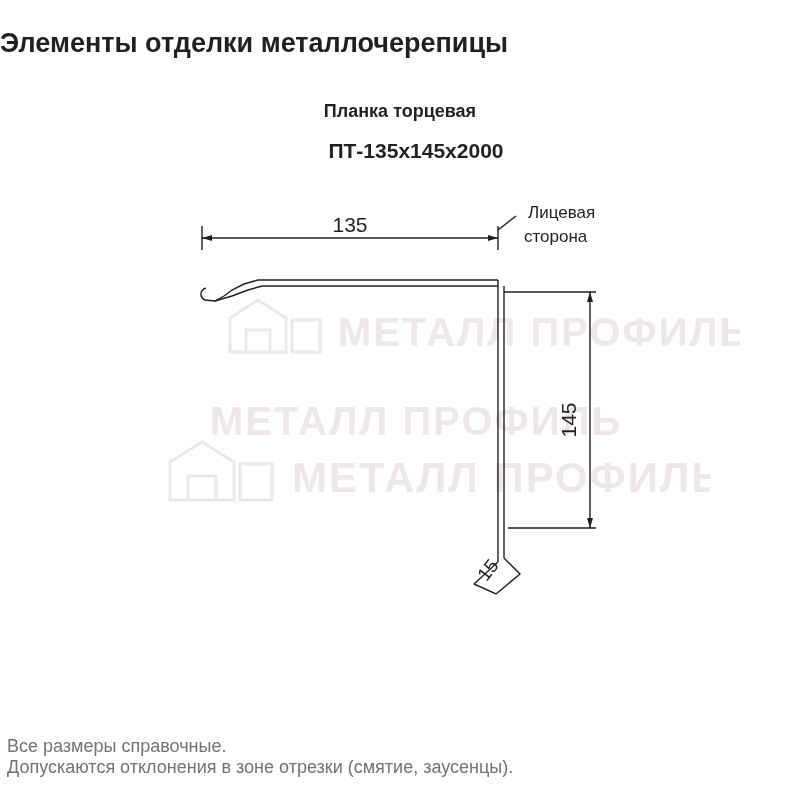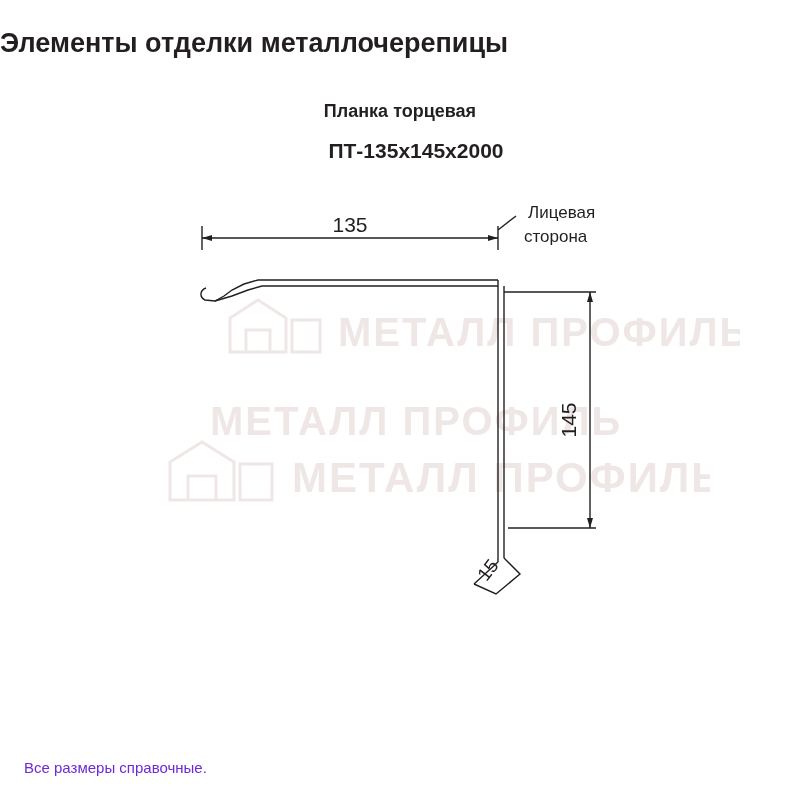--- a/index.html
+++ b/index.html
@@ -51,26 +51,26 @@
   }
   .drawing {
     position: absolute;
     left: 0;
     top: 170px;
     width: 730px;
     height: 460px;
   }
   .footnotes {
     position: absolute;
-    left: 24px;
+    left: 7px;
     bottom: 22px;
     width: 760px;
-    font-size: 15px;
+    font-size: 18px;
     line-height: 21px;
-    color: #6d28d9;
+    color: #737373;
   }
   .footnote-line {
     display: block;
   }
   .wm {
     position: absolute;
     pointer-events: none;
     user-select: none;
   }
   .wm svg { display: block; }
@@ -145,15 +145,16 @@
 
       <text x="493" y="404" text-anchor="middle" font-family="Liberation Sans, sans-serif" font-size="19" fill="#231f20" transform="rotate(-52 493 404)">15</text>
 
       <text x="528" y="48" font-family="Liberation Sans, sans-serif" font-size="17" fill="#231f20">Лицевая</text>
       <text x="524" y="72" font-family="Liberation Sans, sans-serif" font-size="17" fill="#231f20">сторона</text>
     </svg>
   </div>
 
   <div class="footnotes">
     <span class="footnote-line">Все размеры справочные.</span>
+    <span class="footnote-line">Допускаются отклонения в зоне отрезки (смятие, заусенцы).</span>
   </div>
 
 </div>
 
 </body></html>

